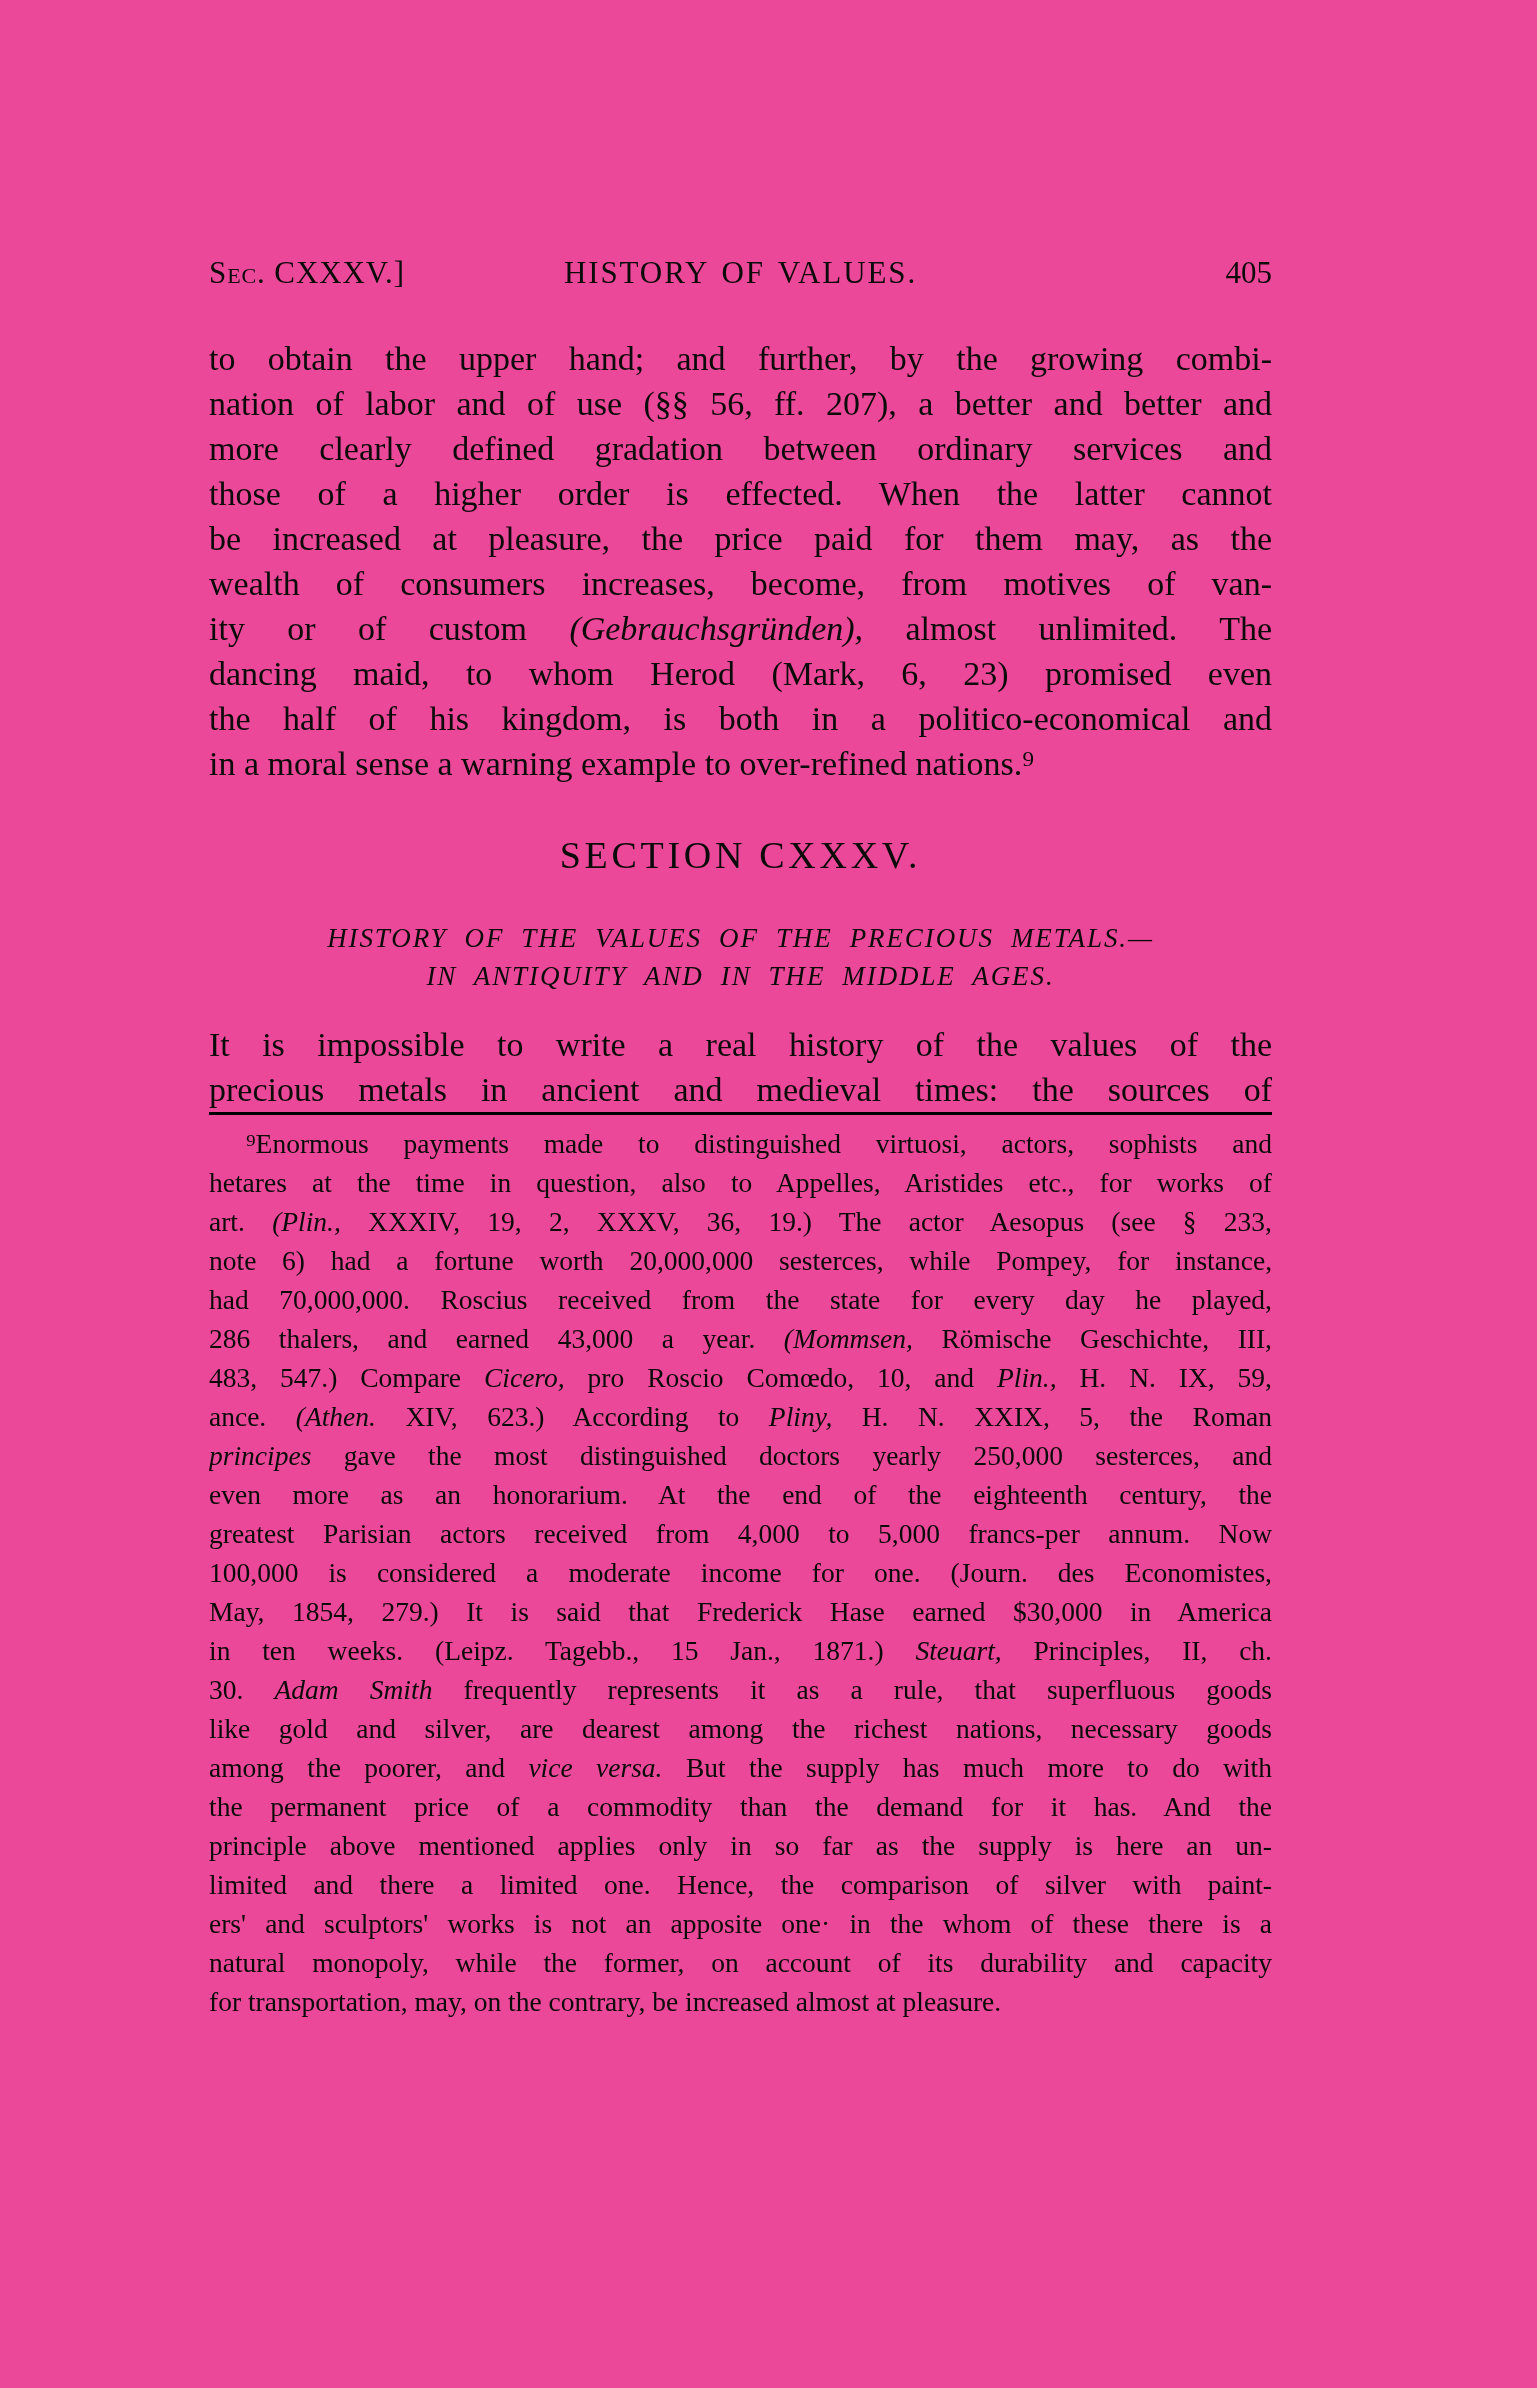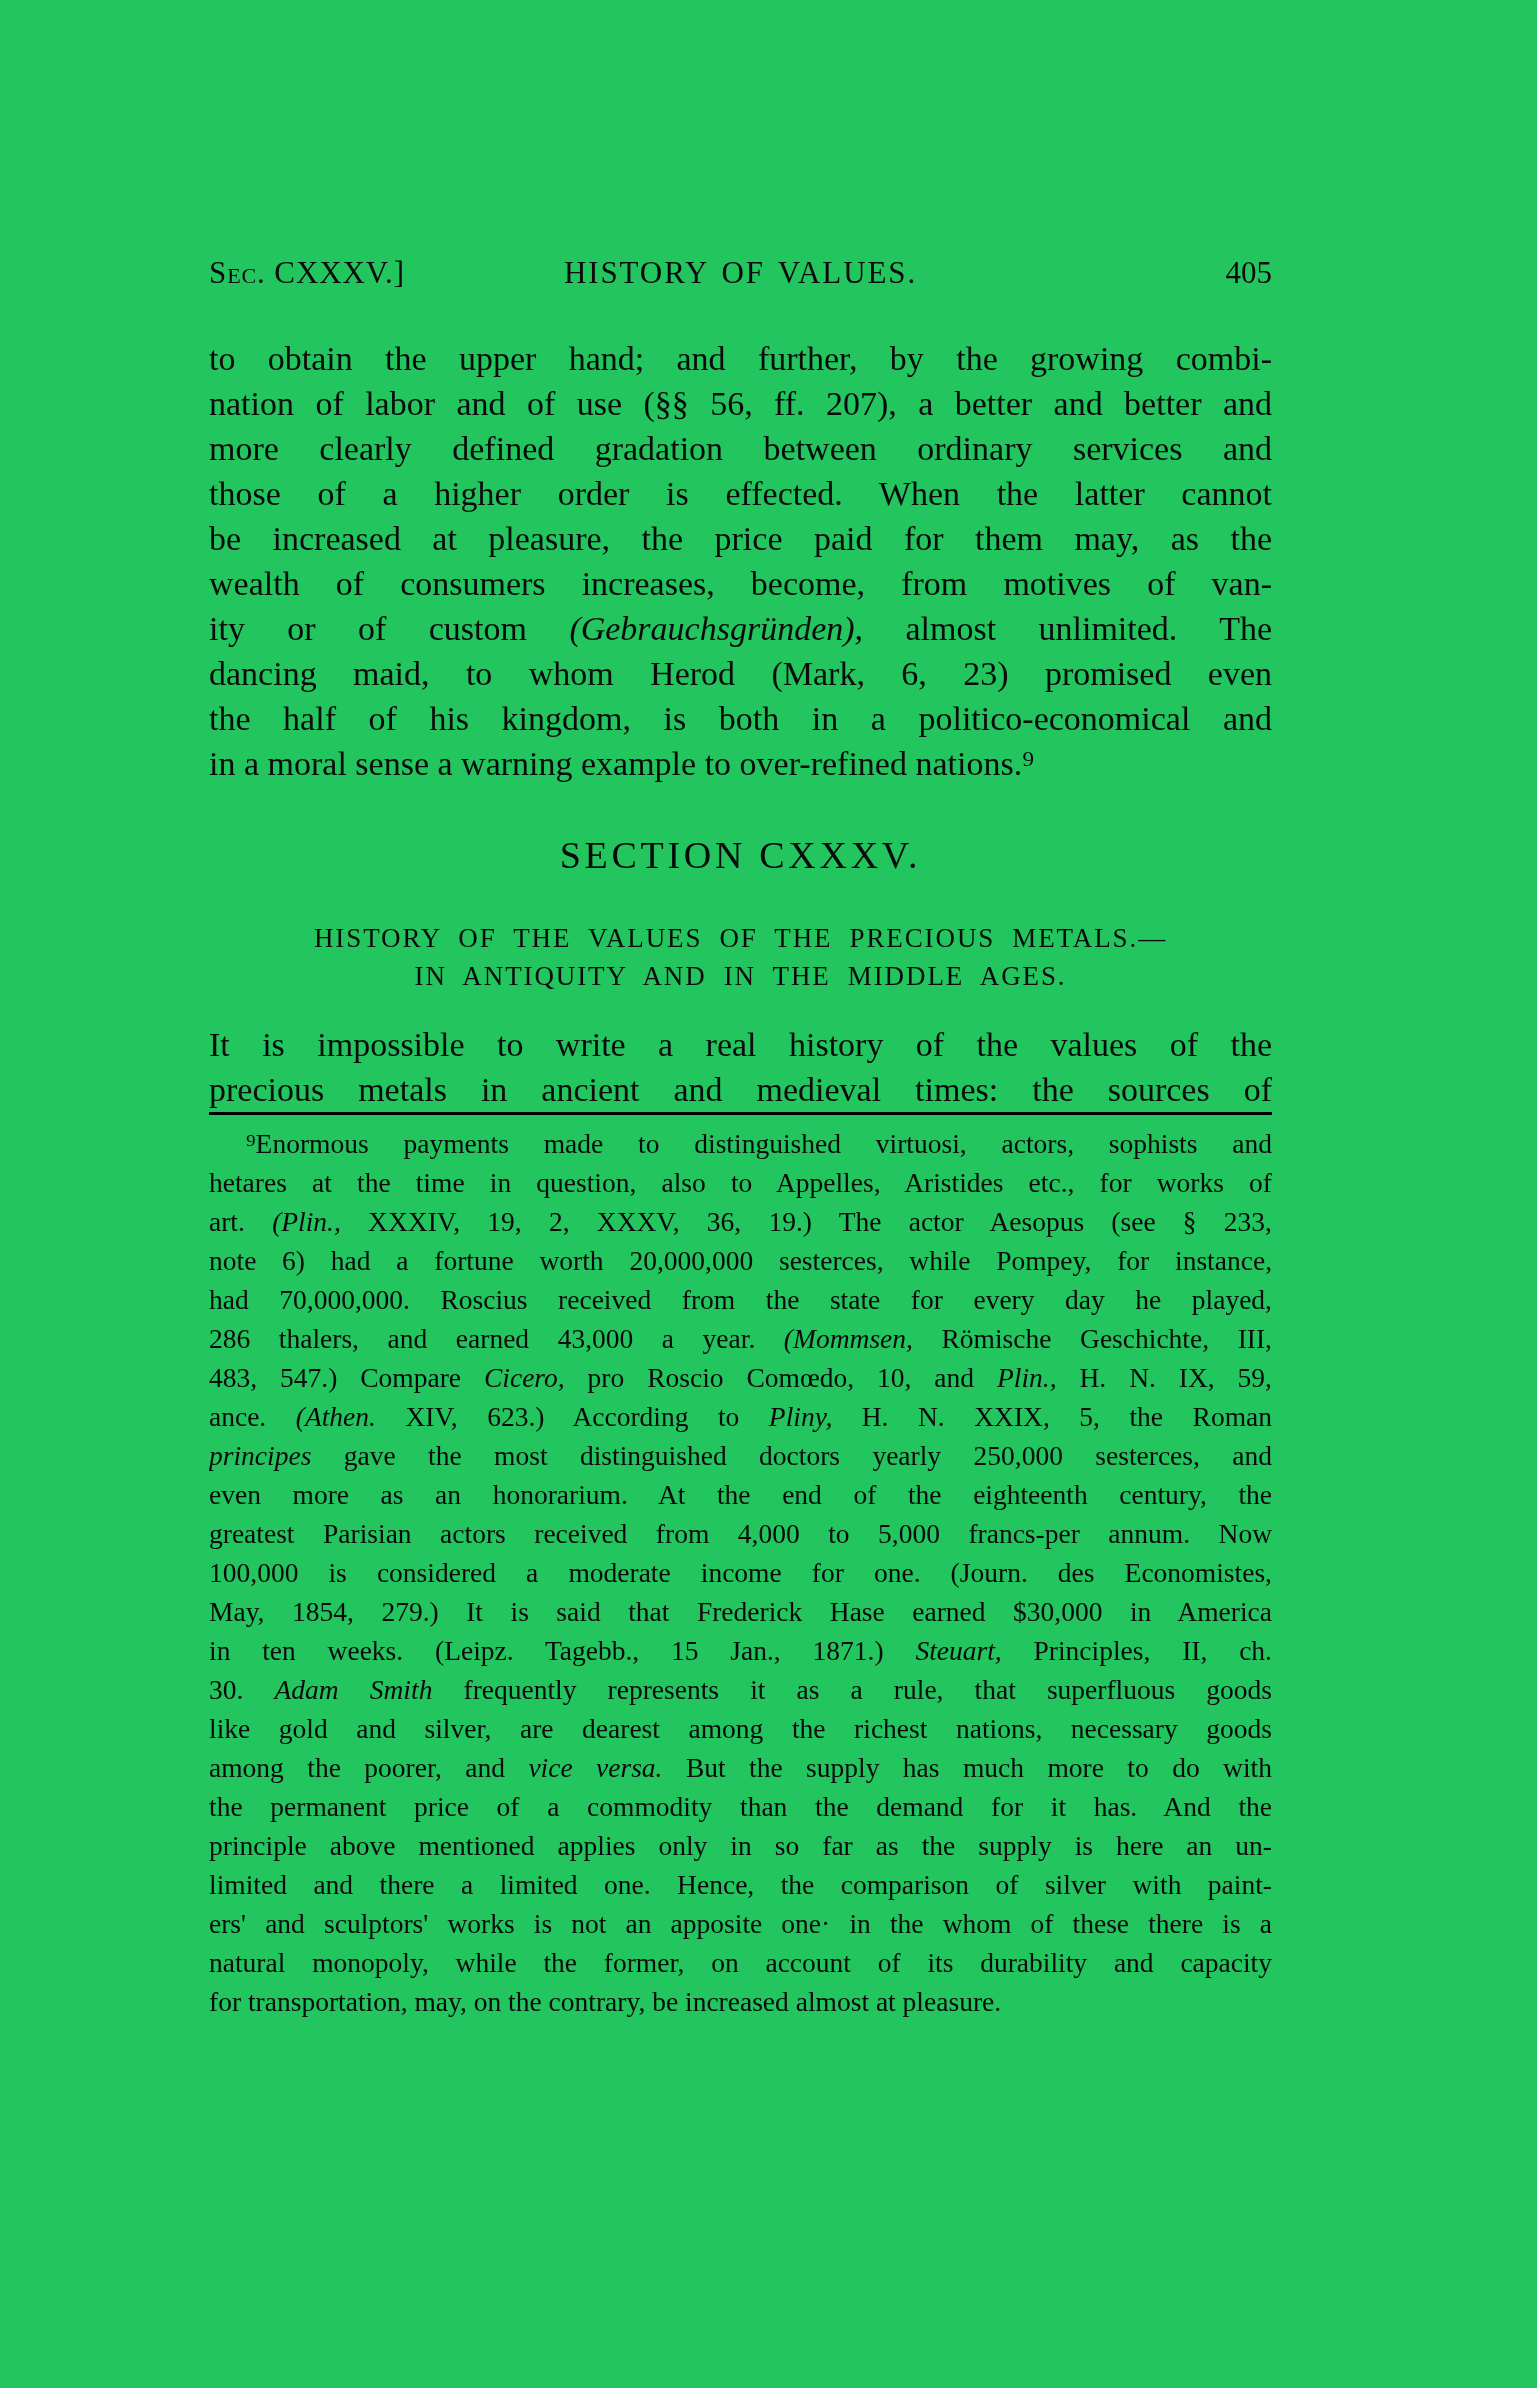--- a/index.html
+++ b/index.html
@@ -4,21 +4,21 @@
 <style>
   html, body {
     margin: 0;
     padding: 0;
     background: #ffffff;
   }
   .page {
     position: relative;
     width: 1537px;
     height: 2388px;
-    background: #22c55e;
+    background: #ec4899;
     color: #0b0b0b;
     font-family: "Liberation Serif", "DejaVu Serif", serif;
     overflow: hidden;
   }
   .column {
     position: absolute;
     left: 209px;
     width: 1063px;
   }
   
@@ -67,20 +67,21 @@
   .subtitle {
     top: 919px;
     font-size: 27px;
     line-height: 38px;
     letter-spacing: 1.9px;
     word-spacing: 8.4px;
   }
   .subtitle .line {
     text-align: center;
     text-align-last: center;
+    font-style: italic;
   }
   .para2 { top: 1022px; }
   .divider {
     top: 1112px;
     border-top: 3.7px solid #000;
     height: 0;
   }
   .foot-text {
     top: 1124px;
     font-size: 27.5px;

